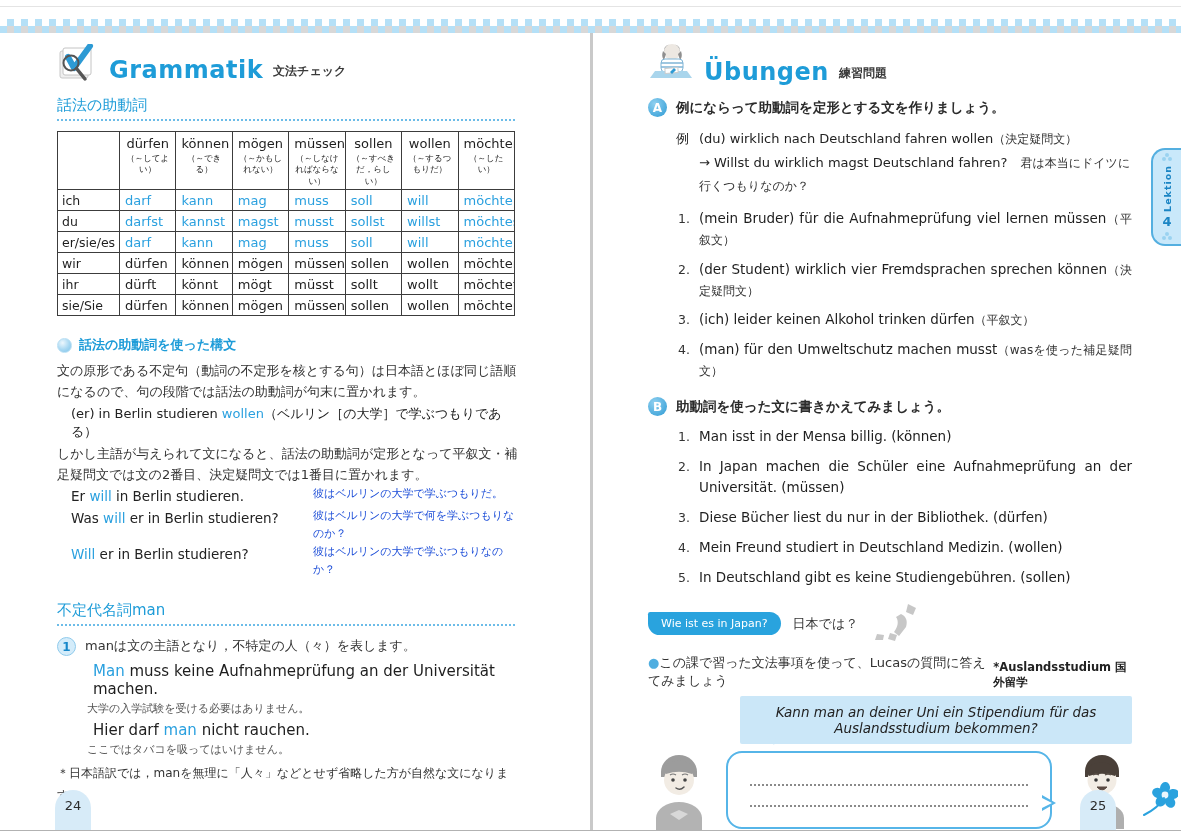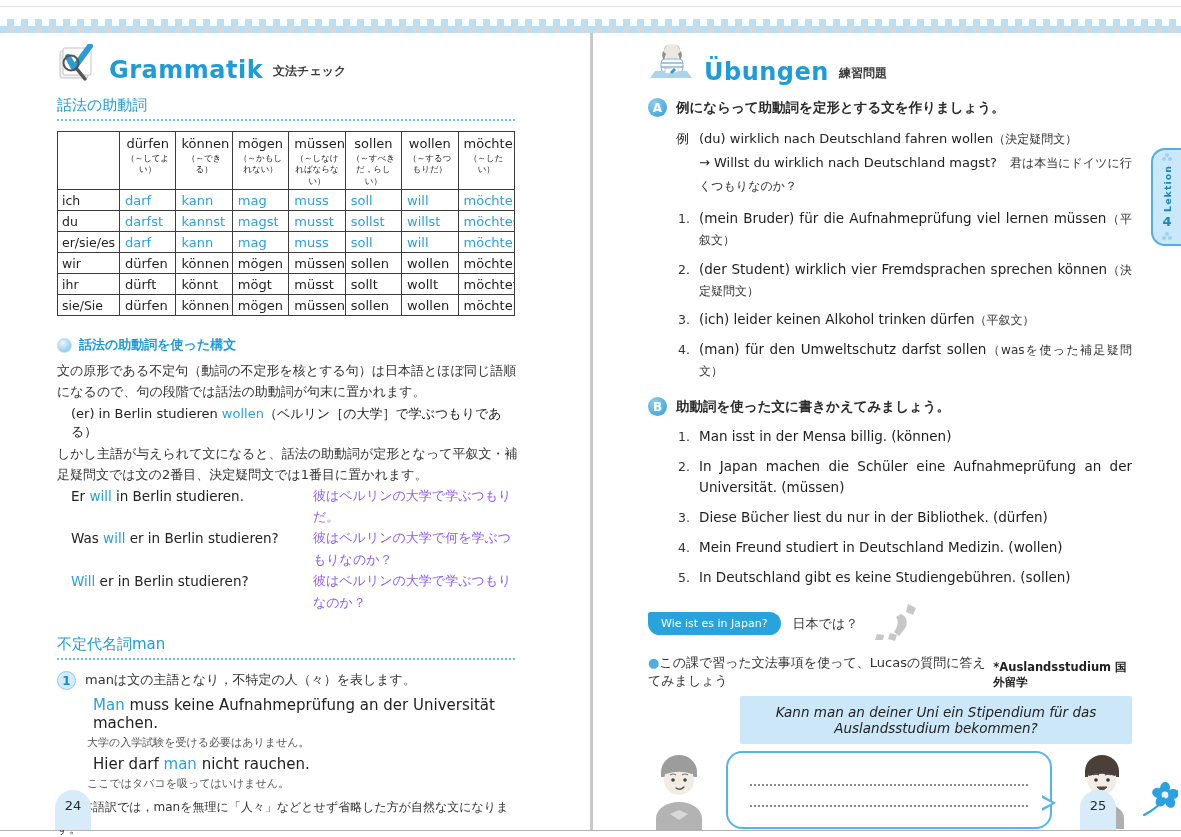--- a/index.html
+++ b/index.html
@@ -34,21 +34,21 @@
 .modal tbody tr{height:21px}
 
 
 .sub-head{display:flex;align-items:center;gap:7px;margin:4px 0 6px}
 .dot3d{width:15px;height:15px;border-radius:50%;background:radial-gradient(circle at 35% 30%,#EDF7FD,#A6D7F2 55%,#7EC2E8);border:1px solid #B9DFF4;flex:0 0 auto}
 .sub-head-text{font-size:13px;font-weight:bold;color:#1E9CD8}
 .body-p{font-size:13px;line-height:1.62;color:#333;width:462px}
 .inf-ex{font-size:13px;margin:2px 0 2px 14px;color:#222}
 .ex-row{display:flex;margin-left:14px;line-height:1.65}
 .ex-de{width:242px;font-size:13.5px;color:#222;flex:0 0 auto}
-.ex-ja{font-size:13px;color:#8b5cf6}
+.ex-ja{font-size:11px;color:#1d4ed8}
 
 
 .man-block{margin-top:22px}
 .man-item{margin-bottom:16px}
 .num-row{display:flex;gap:9px}
 .num-badge{flex:0 0 auto;width:19px;height:19px;border-radius:50%;background:#D4ECFA;border:1px solid #90CBEC;color:#1787C9;font-weight:bold;font-size:12px;display:flex;align-items:center;justify-content:center;margin-top:1px}
 .rule-text{font-size:13px;line-height:1.6;color:#333}
 .rule-body{margin-left:28px}
 .de-ex{font-size:15px;color:#1E1E1E;margin:5px 8px 3px}
 .ja-tr{font-size:11px;color:#555;margin:0 0 3px 2px}
@@ -301,21 +301,21 @@
 
   <div class="ab-row">
     <span class="ab-badge">A</span>
     <span class="ab-inst">例にならって助動詞を定形とする文を作りましょう。</span>
   </div>
 
   <div class="ex-block">
     <span>例</span>
     <div class="ex-lines">
       <div><span>(du)  wirklich nach Deutschland fahren wollen</span><span class="cond">（決定疑問文）</span></div>
-      <div><span>→ Willst du wirklich nach Deutschland magst?</span>　<span class="cond">君は本当にドイツに行くつもりなのか？</span></div>
+      <div><span>→ Willst du wirklich magst Deutschland fahren?</span>　<span class="cond">君は本当にドイツに行くつもりなのか？</span></div>
     </div>
   </div>
 
   <div class="items">
 
       <div class="item-row">
         <span class="item-num">1.</span>
         <span class="item-text"><span>(mein Bruder)  für die Aufnahmeprüfung viel lernen müssen</span><span class="cond">（平叙文）</span></span>
       </div>
 
@@ -324,21 +324,21 @@
         <span class="item-text"><span>(der Student)  wirklich vier Fremdsprachen sprechen können</span><span class="cond">（決定疑問文）</span></span>
       </div>
 
       <div class="item-row">
         <span class="item-num">3.</span>
         <span class="item-text"><span>(ich)  leider keinen Alkohol trinken dürfen</span><span class="cond">（平叙文）</span></span>
       </div>
 
       <div class="item-row">
         <span class="item-num">4.</span>
-        <span class="item-text"><span>(man)  für den Umweltschutz darfst sollen</span><span class="cond">（wasを使った補足疑問文）</span></span>
+        <span class="item-text"><span>(man)  für den Umweltschutz machen musst</span><span class="cond">（wasを使った補足疑問文）</span></span>
       </div>
     </div>
 
   <div class="ab-row" style="margin-top:16px">
     <span class="ab-badge">B</span>
     <span class="ab-inst">助動詞を使った文に書きかえてみましょう。</span>
   </div>
 
   <div class="items">
 

